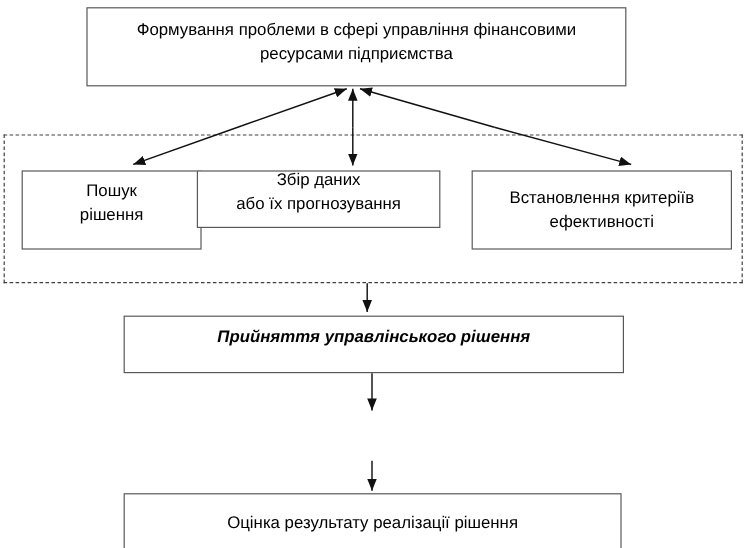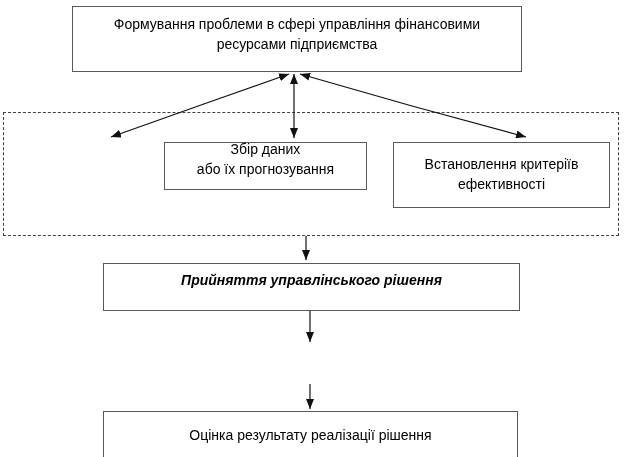--- a/index.html
+++ b/index.html
@@ -52,20 +52,24 @@
 
 <div class="canvas">
 
   <div class="dashed-group"></div>
 
   <div class="box" id="box-problem">
     <span class="label">Формування проблеми в сфері управління фінансовими
 ресурсами підприємства</span>
   </div>
 
+  <div class="box" id="box-search">
+    <span class="label">Пошук
+рішення</span>
+  </div>
 
   <div class="box" id="box-data">
     <span class="label">Збір даних
 або їх прогнозування</span>
   </div>
 
   <div class="box" id="box-criteria">
     <span class="label">Встановлення критеріїв
 ефективності</span>
   </div>

